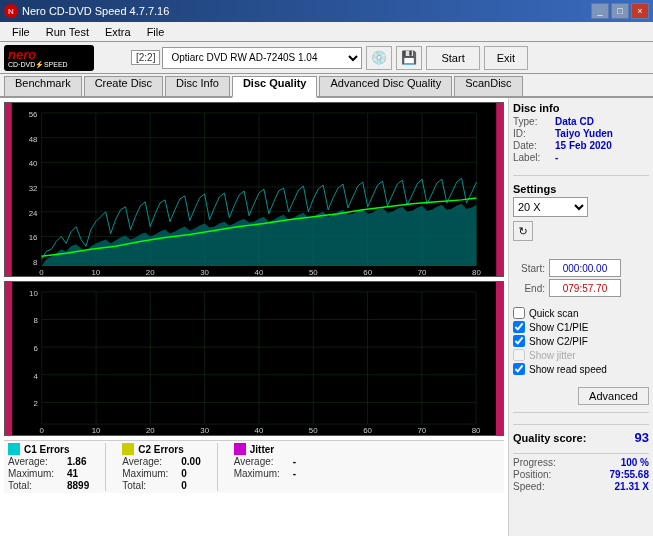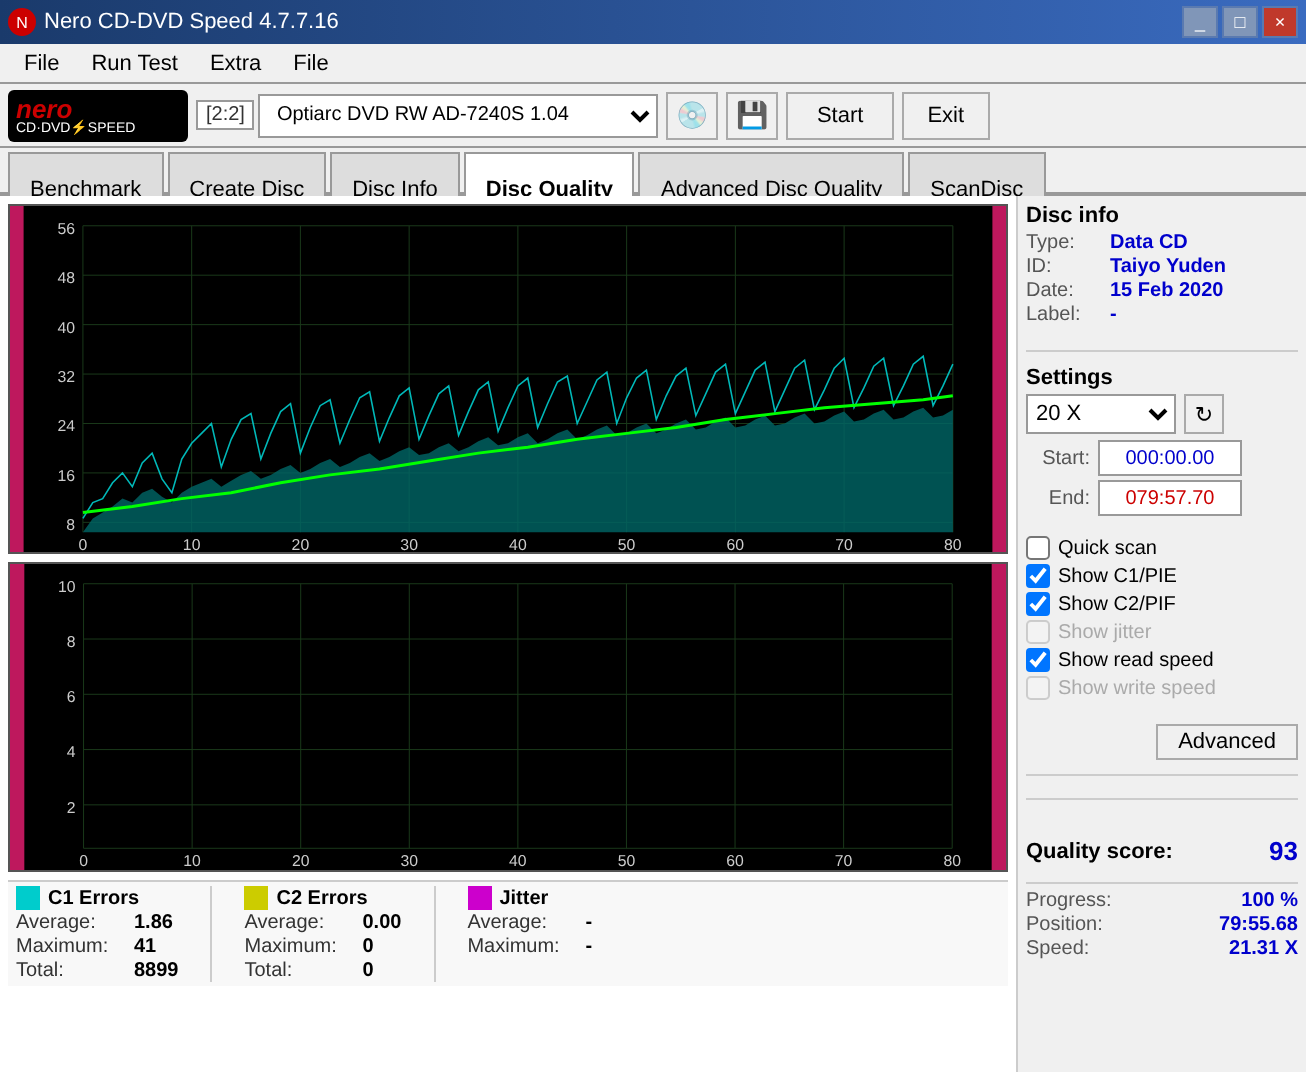--- a/index.html
+++ b/index.html
@@ -100,20 +100,21 @@
       display: flex;
       align-items: center;
       gap: 2px;
     }
     .drive-badge {
       background: white;
       border: 1px solid #999;
       padding: 1px 4px;
       font-size: 10px;
       color: #333;
+      margin-left: 33px;
     }
     .drive-dropdown {
       background: white;
       border: 1px solid #999;
       padding: 1px 4px;
       font-size: 10px;
       height: 22px;
       width: 200px;
       appearance: auto;
     }
@@ -146,21 +147,21 @@
     }
     .tabs {
       background: #f0f0f0;
       display: flex;
       gap: 0;
       border-bottom: 2px solid #999;
       padding: 2px 4px 0;
       height: 24px;
     }
     .tab {
-      padding: 12px 10px;
+      padding: 0 10px;
       border: 1px solid #999;
       border-bottom: none;
       background: #ddd;
       cursor: pointer;
       font-size: 11px;
       margin-right: 2px;
     }
     .tab.active {
       background: white;
       border-bottom: 2px solid white;
@@ -255,21 +256,22 @@
       flex-shrink: 0;
     }
     .info-val {
       color: #0000cc;
       font-weight: bold;
     }
     .settings-row {
       display: flex;
       align-items: flex-start;
       gap: 4px;
-      margin-bottom: 3px;
+      margin-bottom: 18px;
+      flex-direction: column;
     }
     .speed-select {
       background: white;
       border: 1px solid #999;
       font-size: 11px;
       width: 75px;
       height: 20px;
     }
     .refresh-btn {
       width: 20px;
@@ -325,21 +327,21 @@
       margin-top: 2px;
     }
     .quality-score-row {
       display: flex;
       align-items: center;
       justify-content: space-between;
       font-size: 11px;
       font-weight: bold;
       margin-top: 4px;
       border-top: 1px solid #ccc;
-      padding-top: 18px;
+      padding-top: 5px;
     }
     .quality-score-val {
       color: #0000cc;
       font-size: 13px;
       font-weight: bold;
     }
     .progress-rows {
       margin-top: 4px;
       border-top: 1px solid #ccc;
       padding-top: 3px;
@@ -619,24 +621,20 @@
         <span>Show C2/PIF</span>
       </div>
       <div class="checkbox-row">
         <input type="checkbox" class="cb" disabled="" style="">
         <span style="color:#aaa;">Show jitter</span>
       </div>
       <div class="checkbox-row">
         <input type="checkbox" class="cb" checked="" style="">
         <span>Show read speed</span>
       </div>
-      <div class="checkbox-row">
-        <input type="checkbox" class="cb" disabled="" style="">
-        <span style="color:#aaa;">Show write speed</span>
-      </div>
     </div>
 
     <div style="display:flex;justify-content:flex-end;">
       <button class="advanced-btn">Advanced</button>
     </div>
 
     <hr class="divider">
 
     <div class="quality-score-row">
       <span>Quality score:</span>

